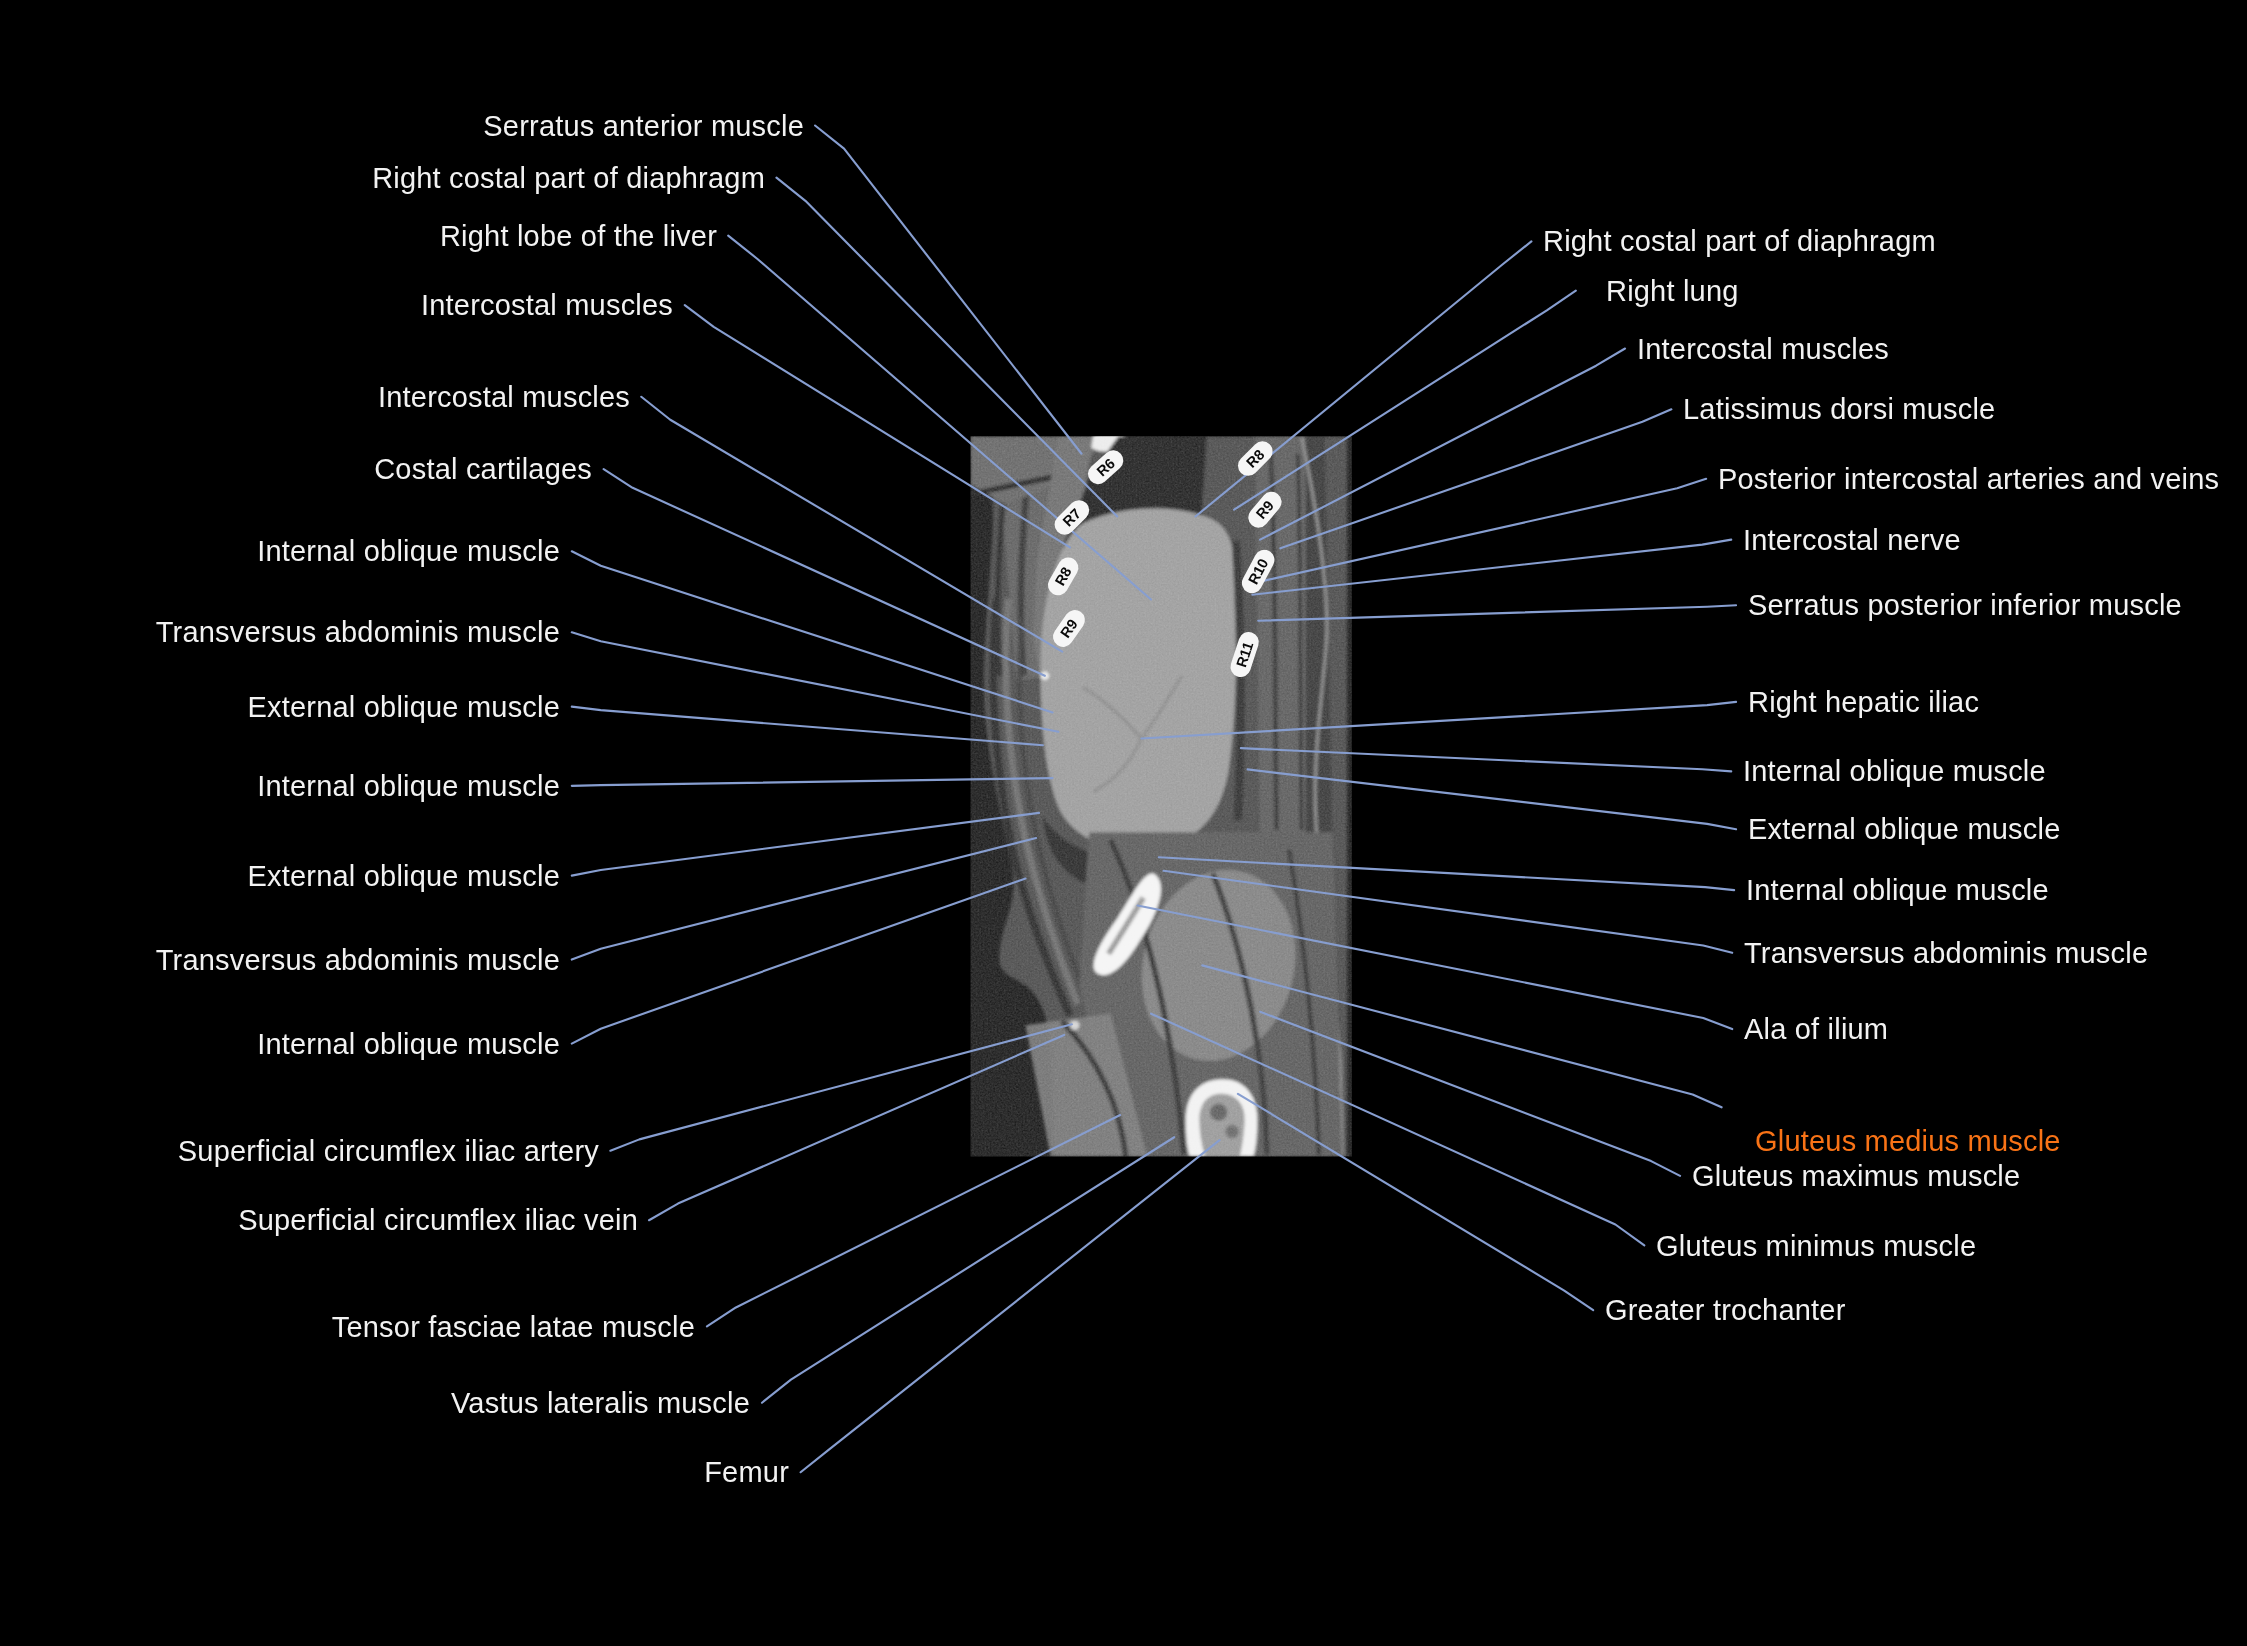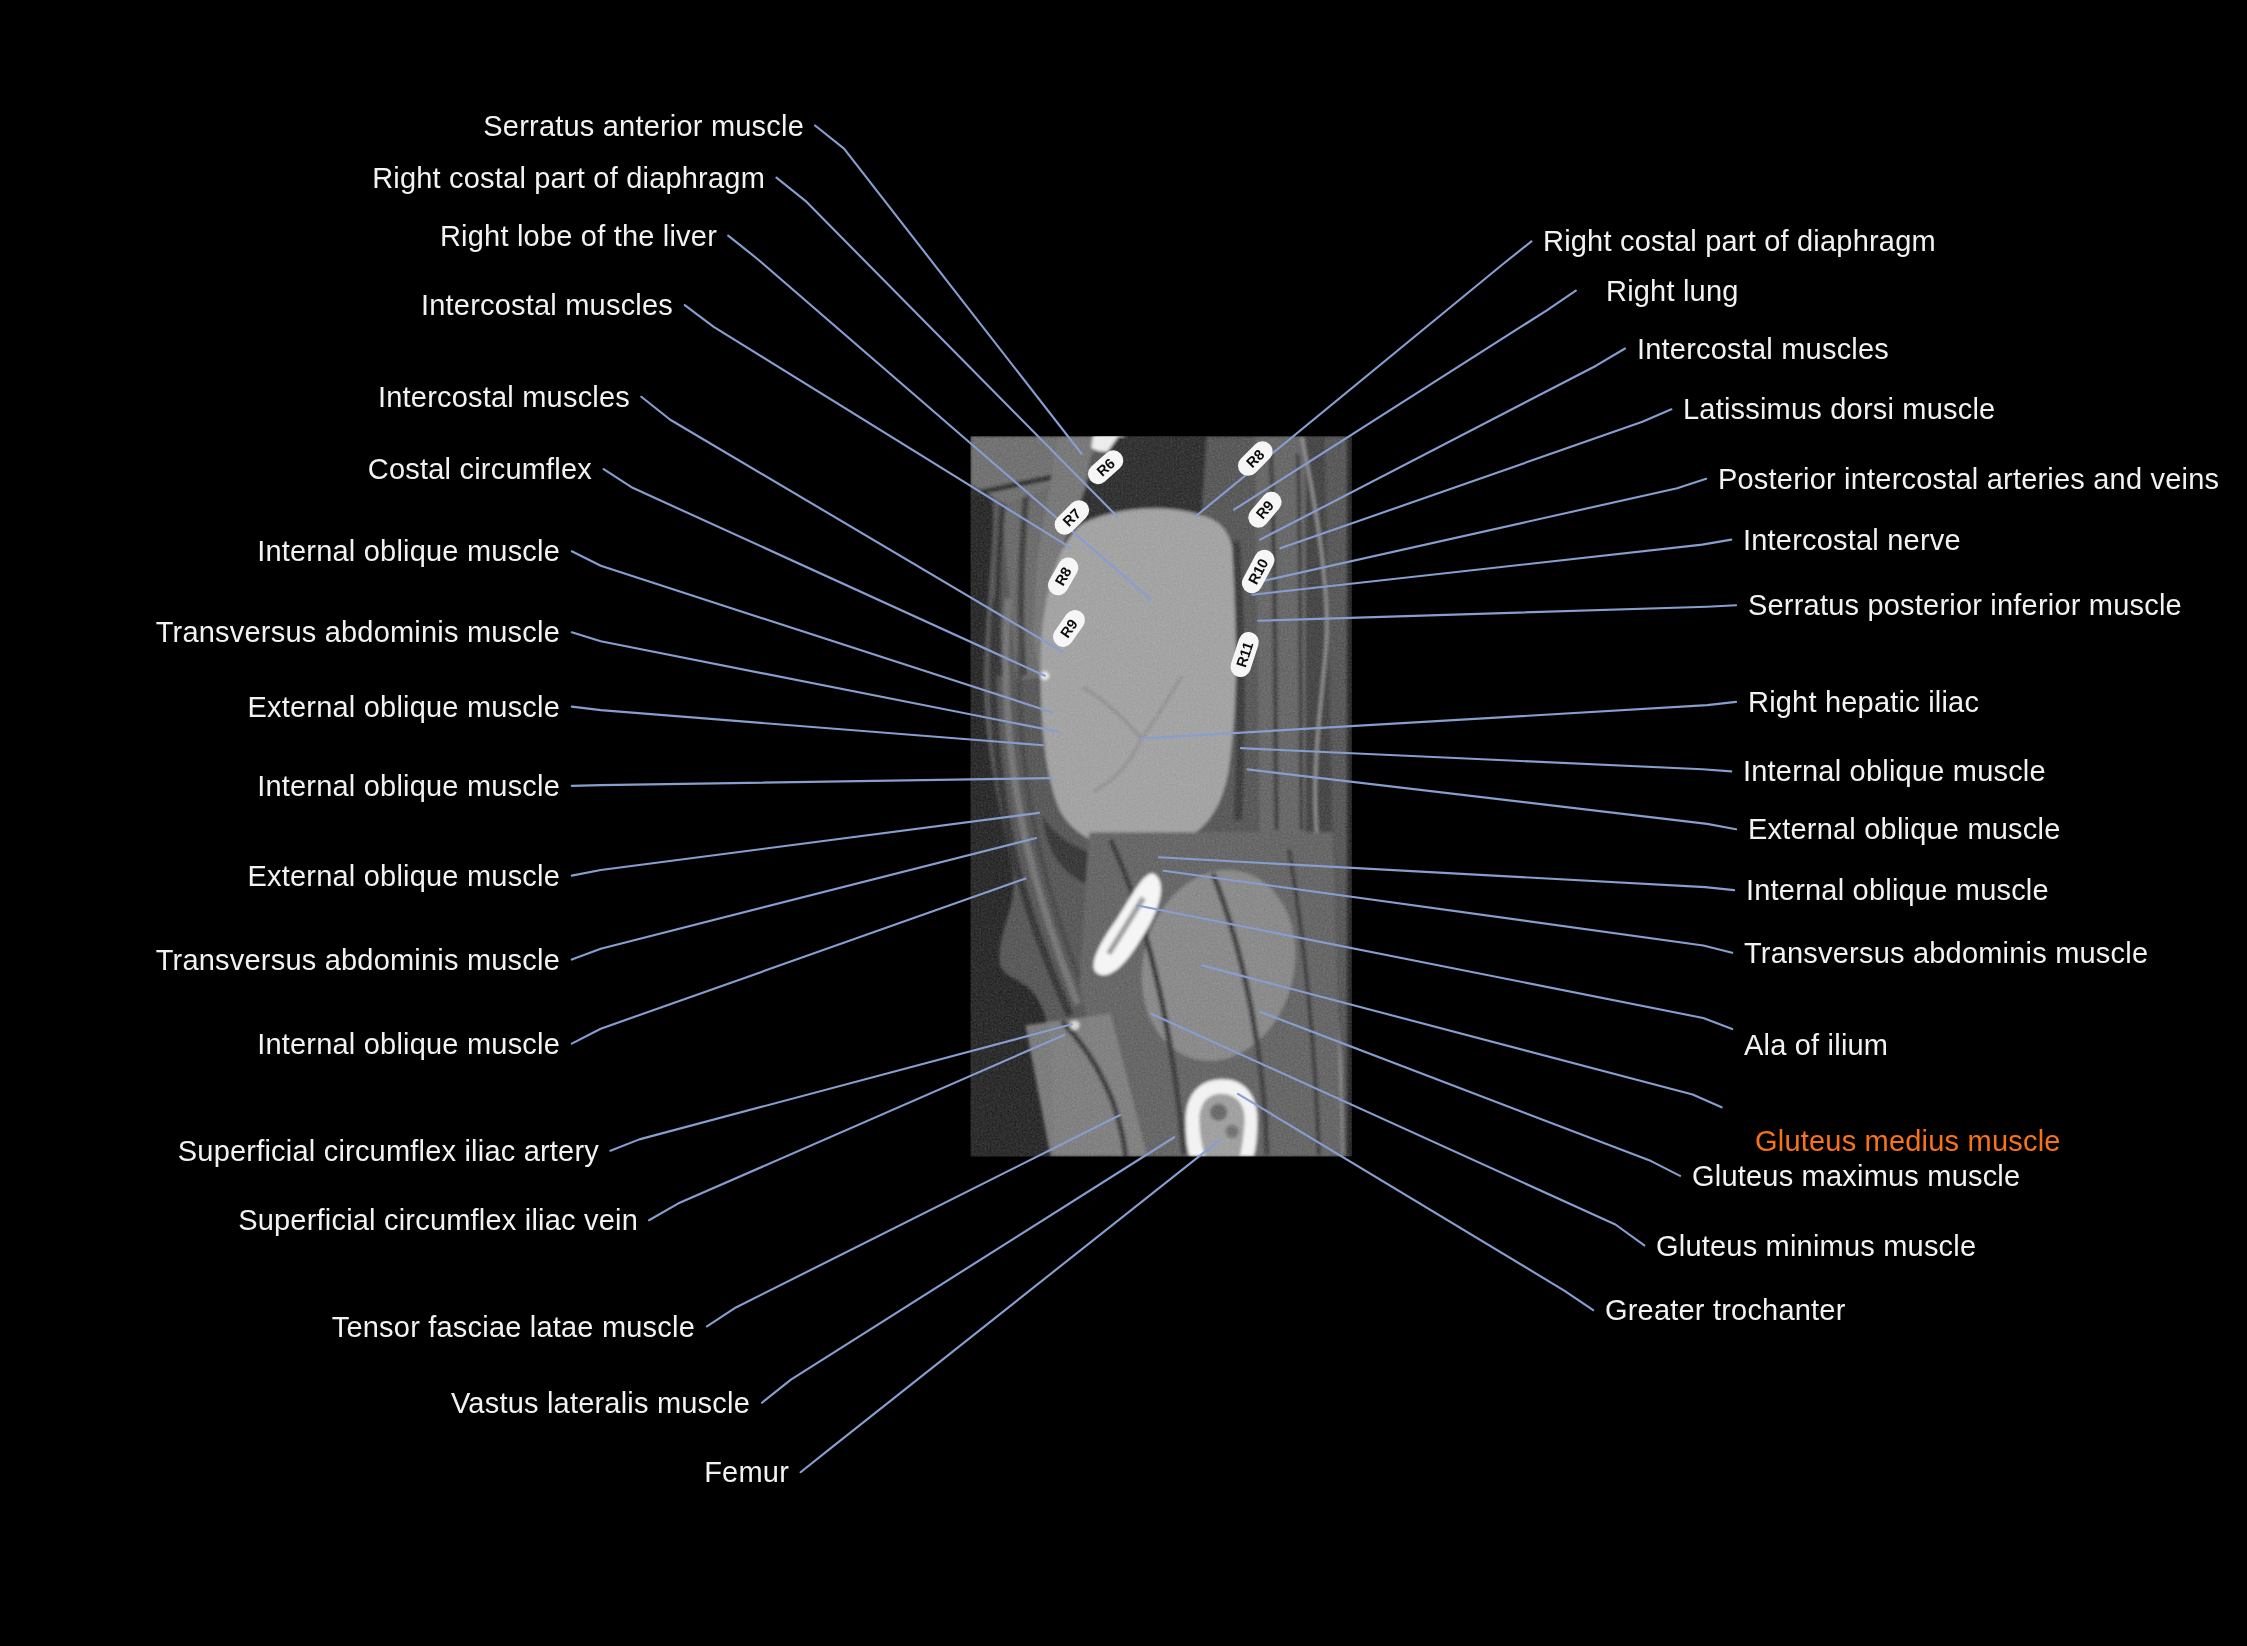--- a/index.html
+++ b/index.html
@@ -205,21 +205,21 @@
         </g>
       </g>
   </svg>
 
   <div id="labels">
       <div class="label left" style="color: rgb(242, 242, 242); top: 126px; right: 1444px;">Serratus anterior muscle</div>
       <div class="label left" style="color: rgb(242, 242, 242); top: 178px; right: 1483px;">Right costal part of diaphragm</div>
       <div class="label left" style="color: rgb(242, 242, 242); top: 236px; right: 1531px;">Right lobe of the liver</div>
       <div class="label left" style="color: rgb(242, 242, 242); top: 305px; right: 1575px;">Intercostal muscles</div>
       <div class="label left" style="color: rgb(242, 242, 242); top: 397px; right: 1618px;">Intercostal muscles</div>
-      <div class="label left" style="color: rgb(242, 242, 242); top: 469px; right: 1656px;">Costal circumflex</div>
+      <div class="label left" style="color: rgb(242, 242, 242); top: 469px; right: 1656px;">Costal cartilages</div>
       <div class="label left" style="color: rgb(242, 242, 242); top: 551px; right: 1688px;">Internal oblique muscle</div>
       <div class="label left" style="color: rgb(242, 242, 242); top: 632px; right: 1688px;">Transversus abdominis muscle</div>
       <div class="label left" style="color: rgb(242, 242, 242); top: 707px; right: 1688px;">External oblique muscle</div>
       <div class="label left" style="color: rgb(242, 242, 242); top: 786px; right: 1688px;">Internal oblique muscle</div>
       <div class="label left" style="color: rgb(242, 242, 242); top: 876px; right: 1688px;">External oblique muscle</div>
       <div class="label left" style="color: rgb(242, 242, 242); top: 960px; right: 1688px;">Transversus abdominis muscle</div>
       <div class="label left" style="color: rgb(242, 242, 242); top: 1044px; right: 1688px;">Internal oblique muscle</div>
       <div class="label left" style="color: rgb(242, 242, 242); top: 1151px; right: 1649px;">Superficial circumflex iliac artery</div>
       <div class="label left" style="color: rgb(242, 242, 242); top: 1220px; right: 1610px;">Superficial circumflex iliac vein</div>
       <div class="label left" style="color: rgb(242, 242, 242); top: 1327px; right: 1553px;">Tensor fasciae latae muscle</div>
@@ -230,20 +230,20 @@
       <div class="label right" style="color: rgb(242, 242, 242); top: 349px; left: 1637px;">Intercostal muscles</div>
       <div class="label right" style="color: rgb(242, 242, 242); top: 409px; left: 1683px;">Latissimus dorsi muscle</div>
       <div class="label right" style="color: rgb(242, 242, 242); top: 479px; left: 1718px;">Posterior intercostal arteries and veins</div>
       <div class="label right" style="color: rgb(242, 242, 242); top: 540px; left: 1743px;">Intercostal nerve</div>
       <div class="label right" style="color: rgb(242, 242, 242); top: 605px; left: 1748px;">Serratus posterior inferior muscle</div>
       <div class="label right" style="color: rgb(242, 242, 242); top: 702px; left: 1748px;">Right hepatic iliac</div>
       <div class="label right" style="color: rgb(242, 242, 242); top: 771px; left: 1743px;">Internal oblique muscle</div>
       <div class="label right" style="color: rgb(242, 242, 242); top: 829px; left: 1748px;">External oblique muscle</div>
       <div class="label right" style="color: rgb(242, 242, 242); top: 890px; left: 1746px;">Internal oblique muscle</div>
       <div class="label right" style="color: rgb(242, 242, 242); top: 953px; left: 1744px;">Transversus abdominis muscle</div>
-      <div class="label right" style="color: rgb(242, 242, 242); top: 1029px; left: 1744px; margin-top: 16px;">Ala of ilium</div>
+      <div class="label right" style="color: rgb(242, 242, 242); top: 1029px; left: 1744px;">Ala of ilium</div>
       <div class="label right" style="color: #f97316; top: 1141px; left: 1733px; margin-left: 22px;">Gluteus medius muscle</div>
       <div class="label right" style="color: rgb(242, 242, 242); top: 1176px; left: 1692px;">Gluteus maximus muscle</div>
       <div class="label right" style="color: rgb(242, 242, 242); top: 1246px; left: 1656px;">Gluteus minimus muscle</div>
       <div class="label right" style="color: rgb(242, 242, 242); top: 1310px; left: 1605px; text-align: right;">Greater trochanter</div>
     </div>
 </div>
 
 
 </body></html>

